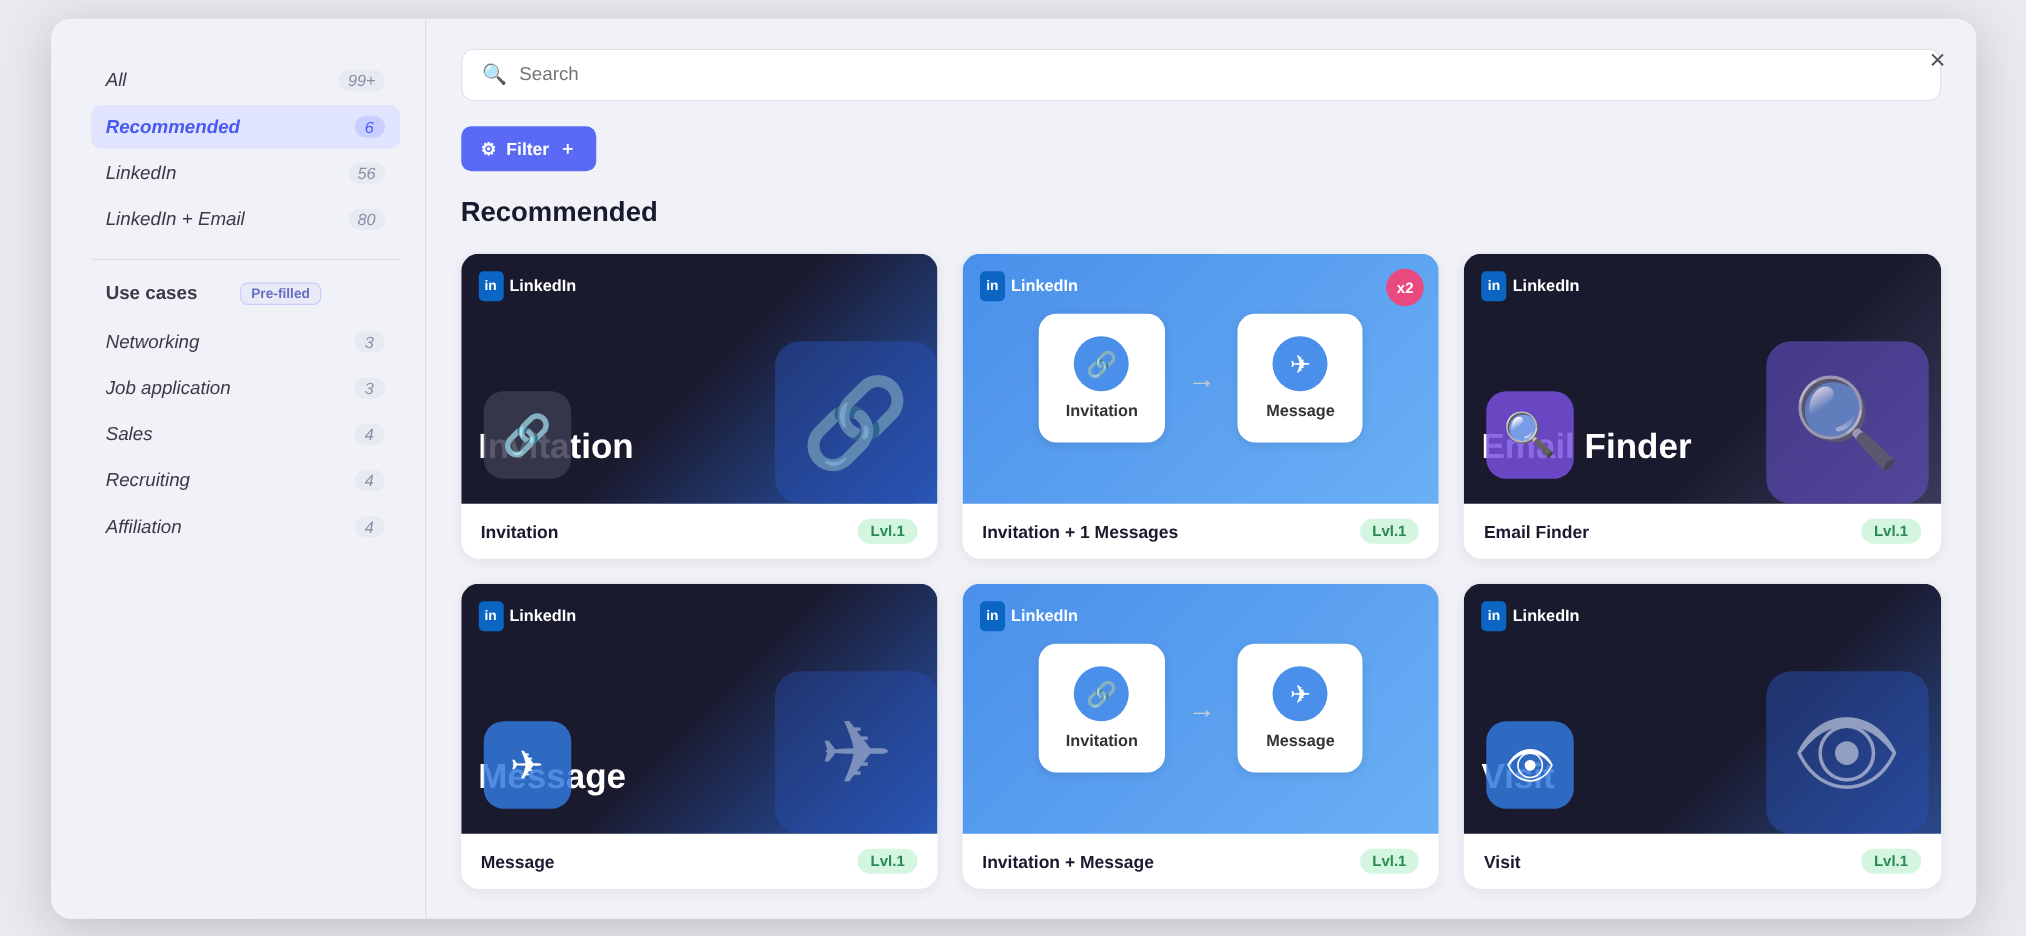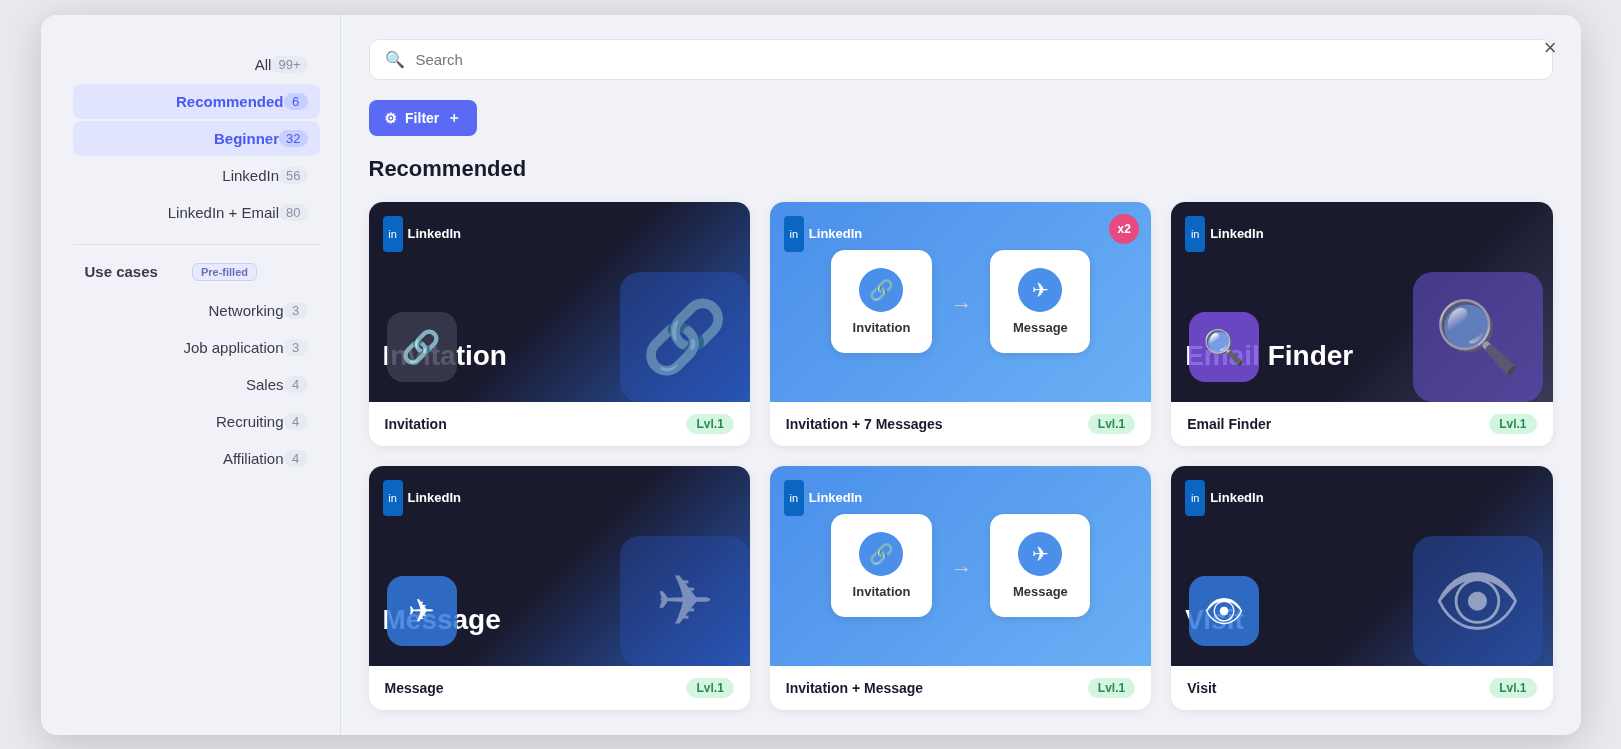--- a/index.html
+++ b/index.html
@@ -43,25 +43,26 @@
     }
     .sidebar-title {
       font-size: 22px;
       font-weight: 700;
       color: #1a1a2e;
       margin-bottom: 28px;
     }
     .sidebar-item {
       display: flex;
       align-items: center;
-      justify-content: flex-end;
+      justify-content: space-between;
       padding: 9px 12px;
       border-radius: 8px;
       cursor: pointer;
       margin-bottom: 2px;
+      font-style: italic;
     }
     .sidebar-item.active {
       background: #e0e4ff;
     }
     .sidebar-item.active .sidebar-item-label { color: #4a5af0; font-weight: 600; }
     .sidebar-item-label { font-size: 15px; color: #3a3a4a; }
     .sidebar-item-count {
       font-size: 13px;
       color: #8890a8;
       background: #e8eaf2;
@@ -197,25 +198,25 @@
       top: 14px;
       left: 14px;
       display: flex;
       align-items: center;
       gap: 5px;
       color: #fff;
       font-size: 13px;
       font-weight: 600;
     }
     .linkedin-icon {
-      width: 20px; height: 36px;
+      width: 20px; height: 24px;
       background: #0a66c2;
       border-radius: 4px;
       display: flex; align-items: center; justify-content: center;
-      font-size: 11px; color: #fff; font-weight: 400;
+      font-size: 11px; color: #fff; font-weight: 700;
     }
     .card-big-title {
       position: absolute;
       bottom: 30px;
       left: 14px;
       font-size: 28px;
       font-weight: 800;
       color: #fff;
     }
     
@@ -393,24 +394,20 @@
       <span class="sidebar-item-label">All</span>
       <span class="sidebar-item-count">99+</span>
     </div>
 
     <div class="sidebar-item active">
       <span class="sidebar-item-label">Recommended</span>
       <span class="sidebar-item-count">6</span>
     </div>
 
 
-    <div class="sidebar-item active" style="background:#e0e4ff;">
-      <span class="sidebar-item-label" style="color:#4a5af0;font-weight:600;">Beginner</span>
-      <span class="sidebar-item-count" style="background:#c8ceff;color:#4a5af0;">32</span>
-    </div>
 
     <div class="sidebar-item">
       <span class="sidebar-item-label">LinkedIn</span>
       <span class="sidebar-item-count">56</span>
     </div>
 
     <div class="sidebar-item">
       <span class="sidebar-item-label">LinkedIn + Email</span>
       <span class="sidebar-item-count">80</span>
     </div>
@@ -494,21 +491,21 @@
               <span class="flow-step-label">Invitation</span>
             </div>
             <div class="flow-arrow">→</div>
             <div class="flow-step">
               <div class="flow-step-icon" style="background:#4a8fea;">✈</div>
               <span class="flow-step-label">Message</span>
             </div>
           </div>
         </div>
         <div class="card-footer">
-          <span class="card-name">Invitation + 7 Messages</span>
+          <span class="card-name">Invitation + 1 Messages</span>
           <span class="level-badge">Lvl.1</span>
         </div>
       </div>
 
       <div class="card">
         <div class="card-image card-img-emailfinder">
           <div class="card-linkedin-badge">
             <div class="linkedin-icon">in</div>
             <span>LinkedIn</span>
           </div>

